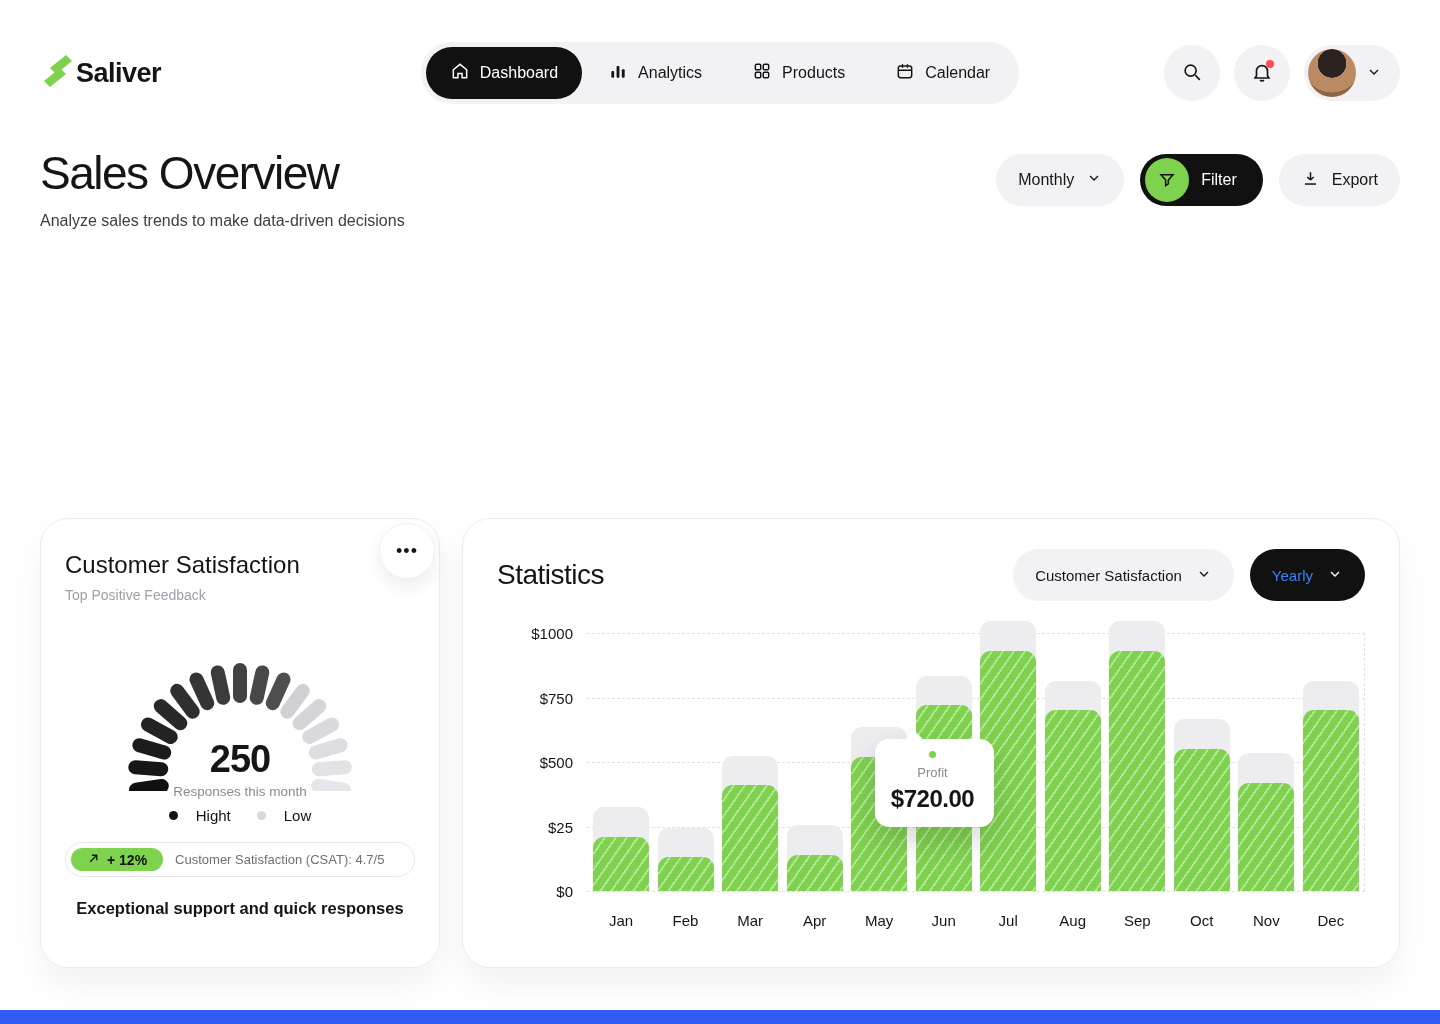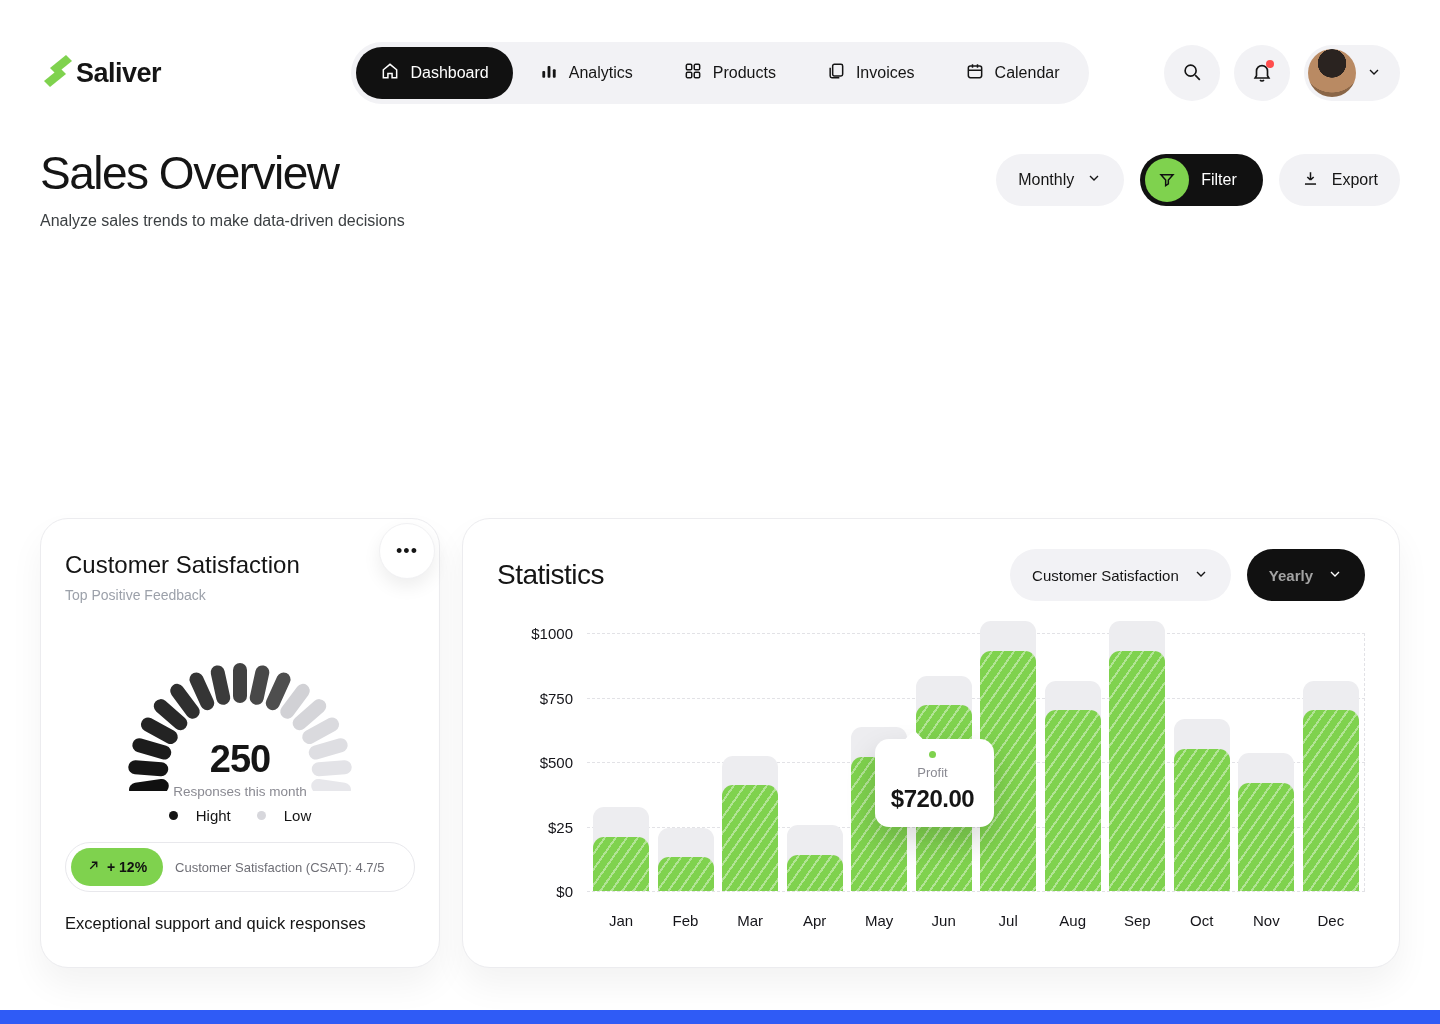--- a/index.html
+++ b/index.html
@@ -45,31 +45,31 @@
   .dots-btn { position: absolute; top: 4px; right: 4px; width: 56px; height: 56px; border-radius: 50%; background: #fff; border: 1px solid #f1f1f3; box-shadow: 0 8px 18px rgba(17,17,17,0.07); font-size: 18px; letter-spacing: 1px; color: #151515; display:flex; align-items:center; justify-content:center; }
   .gauge-wrap { position: relative; margin-top: 8px; height: 188px; }
   .gauge-wrap svg { display: block; margin: 0 auto; }
   .gauge-overlay { position: absolute; left: 0; right: 0; bottom: 0; text-align: center; pointer-events: none; }
   .gauge-value { font-size: 38px; font-weight: 700; letter-spacing: -1px; }
   .gauge-caption { font-size: 13.5px; color: #8a8a92; margin-top: 3px; }
   .legend { display: flex; justify-content: center; gap: 26px; margin-top: 8px; font-size: 15px; }
   .legend-item { display: flex; align-items: center; gap: 18px; }
   .legend-dot { width: 9px; height: 9px; border-radius: 50%; }
   .csat-row { margin-top: 18px; border: 1px solid #e8e8ec; border-radius: 999px; padding: 5px; display: flex; align-items: center; gap: 12px; }
-  .green-badge { background: var(--accent); border: none; border-radius: 999px; height: 38px; padding: 0 16px; display: flex; align-items: center; gap: 7px; font-size: 14px; font-weight: 600; color: #111; }
+  .green-badge { background: var(--accent); border: none; border-radius: 999px; height: 23px; padding: 0 16px; display: flex; align-items: center; gap: 7px; font-size: 14px; font-weight: 600; color: #111; }
   .csat-caption { font-size: 13px; color: #6f6f76; }
-  .cs-footer { margin-top: 22px; font-size: 16.5px; font-weight: 400; }
+  .cs-footer { text-align: center; margin-top: 22px; font-size: 16.5px; font-weight: 700; }
 
   
   .stats-card { flex: 1; padding: 30px 34px; position: relative; }
   .stats-head { display: flex; justify-content: space-between; align-items: center; }
   .stats-title { margin: 0; font-size: 28px; font-weight: 500; letter-spacing: -0.5px; }
   .dd-group { display: flex; gap: 16px; }
   .dd { height: 52px; border-radius: 999px; border: none; background: var(--pill); display: flex; align-items: center; gap: 14px; padding: 0 22px; font-size: 15px; color: #151515; }
-  .dd.dark { background: #111111; color: #a3a3a3; font-weight: bold; }
+  .dd.dark { background: #111111; color: #3b82f6; }
 
   .chart { display: flex; margin-top: 32px; margin-left: 32px; }
   .y-axis { width: 58px; position: relative; height: 258px; }
   .ytick { position: absolute; right: 14px; transform: translateY(-50%); font-size: 15px; color: #15151a; }
   .plot { flex: 1; position: relative; height: 258px; }
   .plot::after { content: ""; position: absolute; right: 0; top: 0; bottom: 0; border-right: 1px dashed #e2e2e6; }
   .gridline { position: absolute; left: 0; right: 0; border-top: 1px dashed #e2e2e6; }
   .cols { position: absolute; inset: 0; display: flex; justify-content: space-between; align-items: flex-end; padding: 0 6px; z-index: 1; }
   .col { width: 56px; height: 100%; position: relative; }
   .track { position: absolute; bottom: 0; left: 0; right: 0; border-radius: 11px 11px 0 0; }
@@ -115,27 +115,20 @@
       <span>Analytics</span>
     </button>
     <button class="nav-item">
       <span><svg width="20" height="20" viewBox="0 0 24 24" fill="none" stroke="currentColor" stroke-width="1.8">
             <rect x="4" y="4" width="6.5" height="6.5" rx="1.5"></rect>
             <rect x="13.5" y="4" width="6.5" height="6.5" rx="1.5"></rect>
             <rect x="4" y="13.5" width="6.5" height="6.5" rx="1.5"></rect>
             <rect x="13.5" y="13.5" width="6.5" height="6.5" rx="1.5"></rect>
           </svg></span>
       <span>Products</span>
-    </button>
-    <button class="nav-item">
-      <span><svg width="20" height="20" viewBox="0 0 24 24" fill="none" stroke="currentColor" stroke-width="1.8">
-            <rect x="8" y="4" width="12" height="14" rx="2"></rect>
-            <path d="M5 8v10a2 2 0 0 0 2 2h9"></path>
-          </svg></span>
-      <span>Invoices</span>
     </button>
     <button class="nav-item">
       <span><svg width="20" height="20" viewBox="0 0 24 24" fill="none" stroke="currentColor" stroke-width="1.8">
             <rect x="4" y="6" width="16" height="14" rx="2.5"></rect>
             <path d="M4 11h16M9 4v4M15 4v4"></path>
           </svg></span>
       <span>Calendar</span>
     </button>
   </nav>
 

